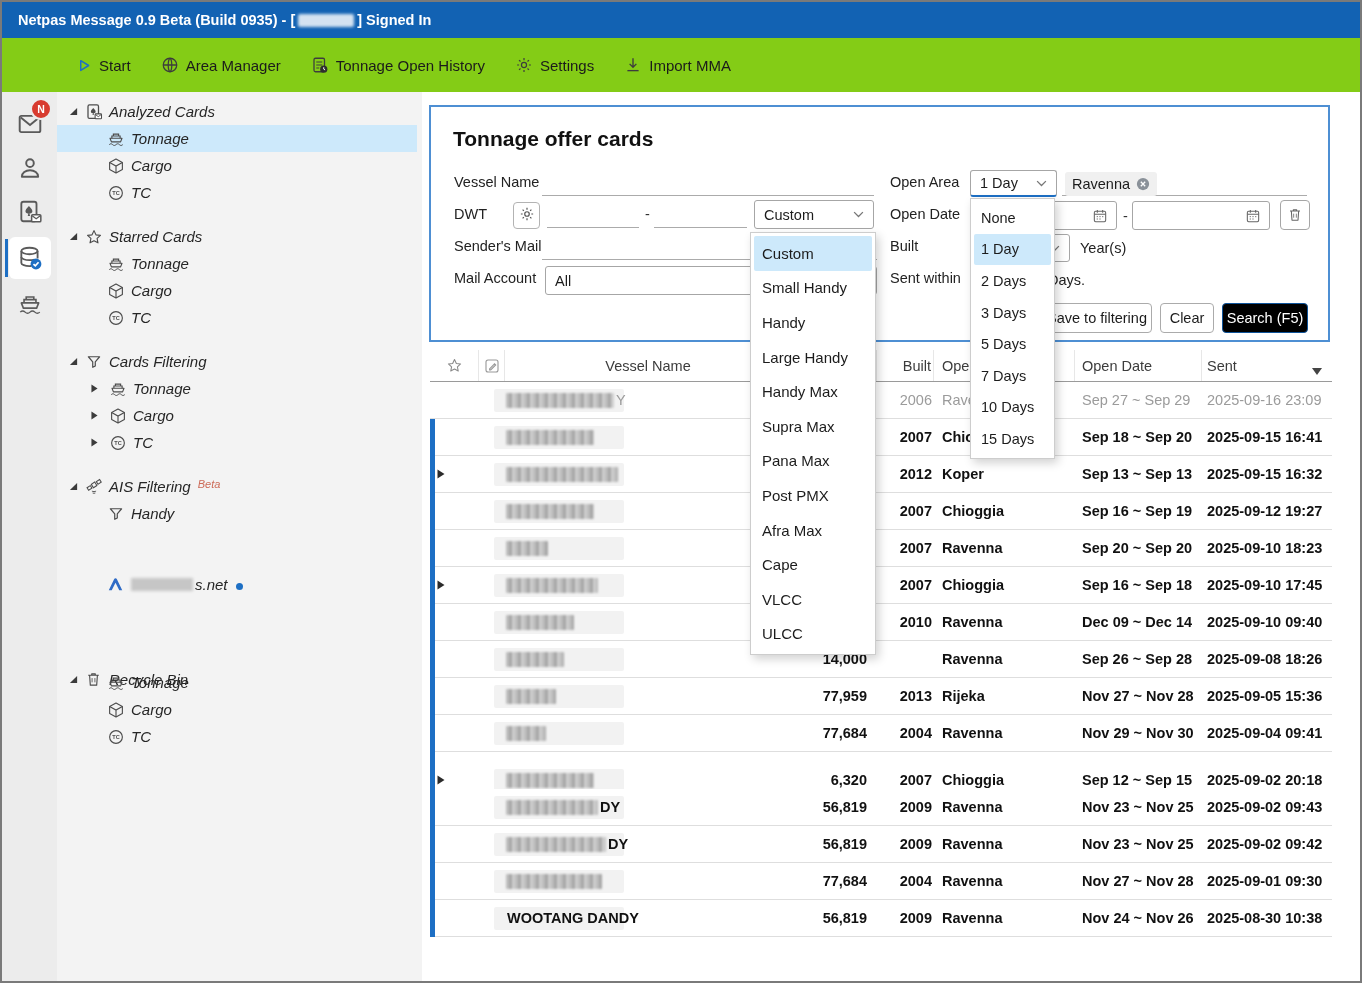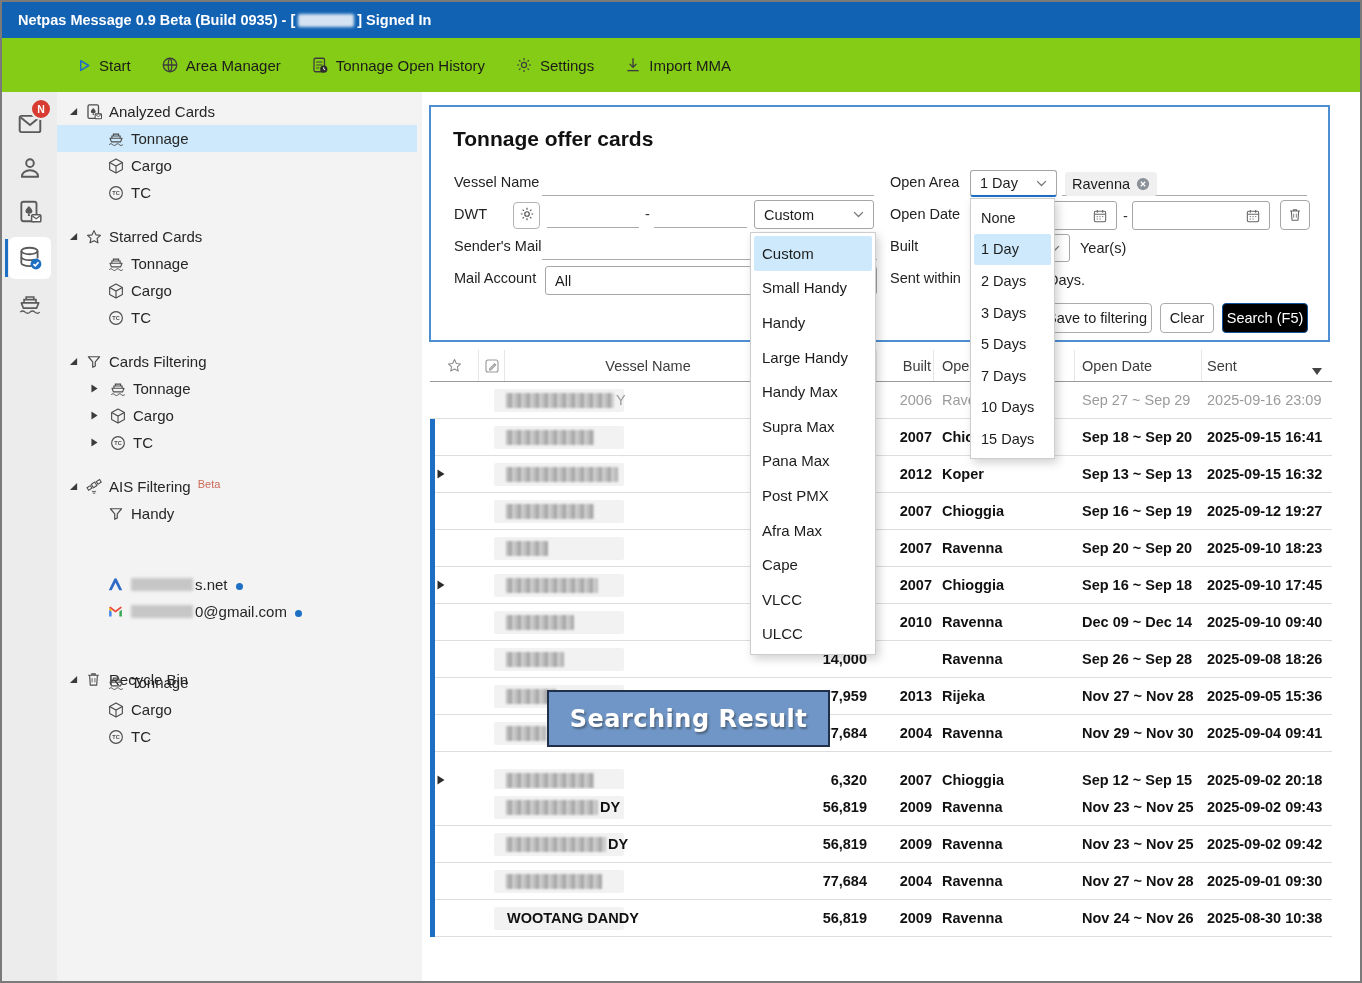--- a/index.html
+++ b/index.html
@@ -21,21 +21,21 @@
   .rail-item svg{width:26px;height:26px;position:relative;z-index:2;}
   .rail-selbg{position:absolute;left:7px;top:-1px;width:42px;height:42px;background:#fff;border-radius:6px;z-index:1;}
   .rail-selbar{position:absolute;left:3px;top:1px;width:3px;height:38px;background:#1d6fc4;z-index:3;}
   .badge{position:absolute;top:-6px;right:5px;width:18px;height:18px;border-radius:50%;background:#d83b2f;color:#fff;
     font-size:10.5px;font-weight:700;display:flex;align-items:center;justify-content:center;border:2px solid #ececec;z-index:4;box-sizing:content-box;}
   
   .sidebar{position:absolute;left:55px;top:90px;width:365px;bottom:0;background:#f3f3f3;font-size:15px;color:#2b2b2b;}
   .t-row{position:absolute;left:0;width:360px;height:27px;display:flex;align-items:center;cursor:default;}
   .t-row.sel{background:#cde9fb;}
   .t-abs{position:absolute;display:flex;align-items:center;color:#4c4c4c;}
-  .t-label{position:absolute;white-space:nowrap;color:#262626;}
+  .t-label{position:absolute;white-space:nowrap;color:#262626;font-style:italic;}
   .beta{color:#cc6a57;font-size:11px;margin-left:7px;position:relative;top:-4px;}
   .t-dot{display:inline-block;width:7px;height:7px;border-radius:50%;background:#1d6fc4;margin-left:8px;}
   .t-blur{display:inline-block;height:13px;background:#c6c6c6;filter:blur(1.4px);border-radius:1px;margin-right:2px;vertical-align:-1px;}
   
   .main{position:absolute;left:420px;top:90px;right:0;bottom:0;background:#fff;}
   .panel{position:absolute;left:427px;top:103px;width:901px;height:237px;border:2px solid #4e8fd3;background:#fff;box-sizing:border-box;z-index:1;}
   .panel-title{position:absolute;left:451px;top:125px;font-size:21px;font-weight:700;color:#111;z-index:2;}
   .f-label{position:absolute;font-size:14.5px;color:#222;z-index:2;white-space:nowrap;}
   .u-input{position:absolute;height:24px;border-bottom:1px solid #ababab;z-index:2;}
   .sep{position:absolute;font-size:14.5px;color:#333;z-index:2;}
@@ -384,31 +384,20 @@
         <span class="t-label" style="left: 74px;">Handy</span>
       </div>
       <div class="t-row" style="top: 479px;">
         <span class="t-abs" style="left: 50px;">
           <svg viewBox="0 0 24 24" width="17" height="17">
             <path d="M2.5 20 10 4.5c.8-1.6 3.2-1.6 4 0L21.5 20h-4.2L12 9.5 6.7 20z" fill="#2f6bc6"></path>
           </svg>
         </span>
         <span class="t-label" style="left: 74px;"><span class="t-blur" style="width:62px"></span><span>s.net</span><span class="t-dot"></span></span>
       </div>
-      <div class="t-row" style="top: 506px;">
-        <span class="t-abs" style="left: 50px;">
-          <svg viewBox="0 0 24 24" width="17" height="17">
-            <path d="M3 19h3.5v-7L3 9.5z" fill="#4285f4"></path>
-            <path d="M21 19h-3.5v-7L21 9.5z" fill="#34a853"></path>
-            <path d="M3 6.8l9 6.7 9-6.7L19.4 5 12 10.5 4.6 5z" fill="#ea4335"></path>
-            <path d="M3 6.8v2.7l3.5 2.5V9.4z" fill="#fbbc04"></path>
-          </svg>
-        </span>
-        <span class="t-label" style="left: 74px;"><span class="t-blur" style="width:62px"></span><span>0@gmail.com</span><span class="t-dot"></span></span>
-      </div>
       <div class="t-row" style="top: 550px; margin-top: 24px;">
         <span class="t-abs" style="left: 12px;">
           <svg viewBox="0 0 10 10" width="9" height="9">
             <path d="M9 1v8H1z" fill="#3b3b3b"></path>
           </svg>
         </span>
         <span class="t-abs" style="left: 28px; width: 18px; height: 18px;">
           <svg viewBox="0 0 24 24" width="17" height="17" fill="none" stroke="#4c4c4c" stroke-width="1.6">
             <path d="M4.5 6h15M9.5 6V4h5v2M6.5 6l1 14h9l1-14z" stroke-linejoin="round"></path>
             <path d="M10 10v6M14 10v6" stroke-width="1.2"></path>
@@ -821,15 +810,14 @@
       <div class="dd-item">None</div>
       <div class="dd-item sel">1 Day</div>
       <div class="dd-item">2 Days</div>
       <div class="dd-item">3 Days</div>
       <div class="dd-item">5 Days</div>
       <div class="dd-item">7 Days</div>
       <div class="dd-item">10 Days</div>
       <div class="dd-item">15 Days</div>
     </div>
 
-  <div class="callout" id="co-result">Searching Result</div>
 
 </div>
 
 </body></html>

